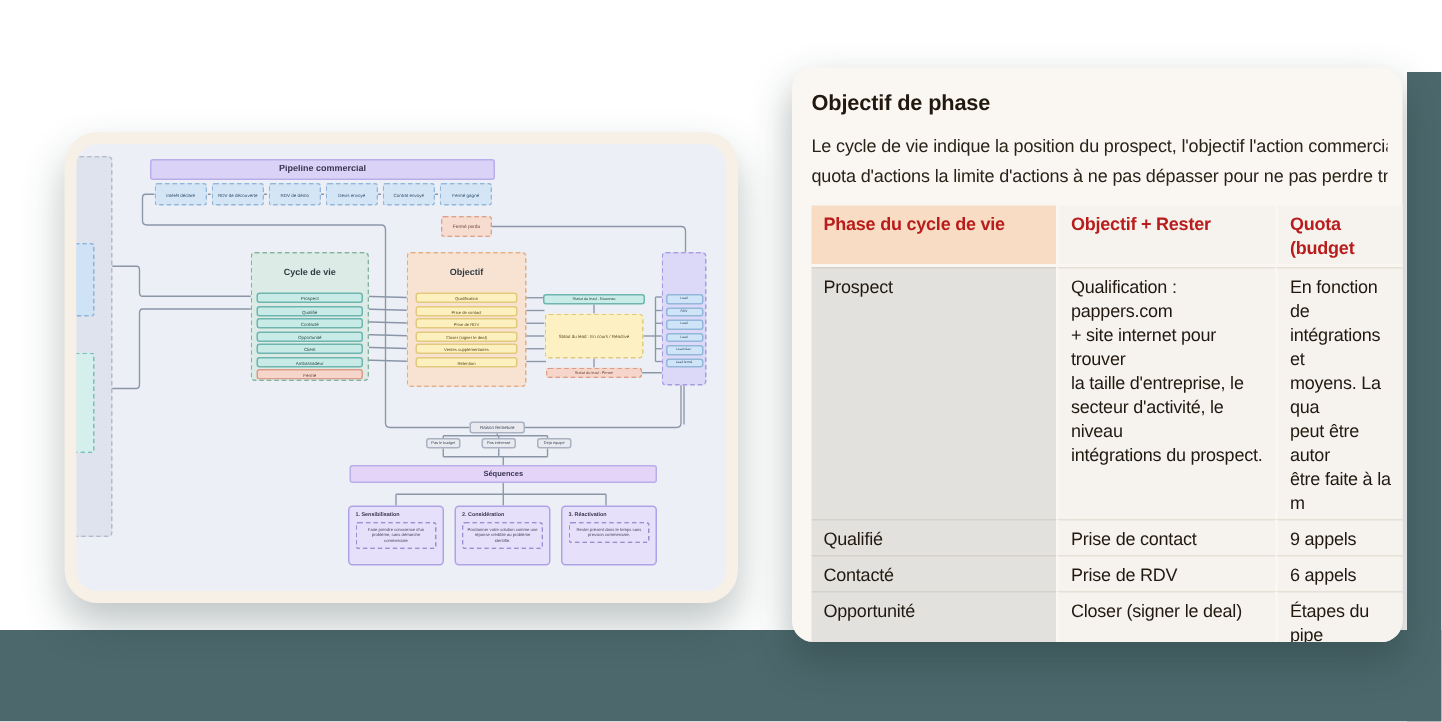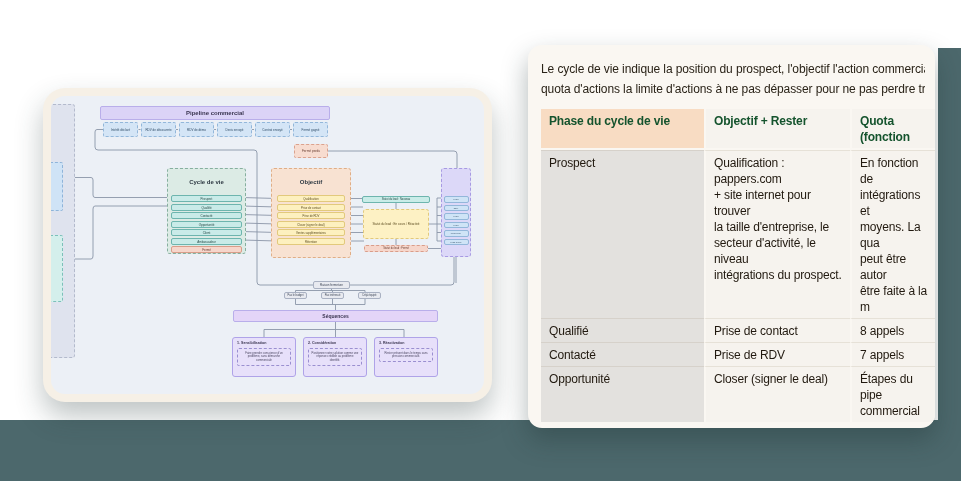--- a/index.html
+++ b/index.html
@@ -76,21 +76,21 @@
   .pcard{
     position:absolute;left:528px;top:45px;width:407px;height:383px;
     background:#faf7f2;border-radius:14px;box-shadow:0 12px 26px rgba(30,50,50,.35);
     box-sizing:border-box;padding:14px 0 0 13px;overflow:hidden;color:#21190f;
   }
   .ptitle{font-size:14.5px;font-weight:700;margin:2px 0 10px 0;letter-spacing:-.1px;}
   .intro{font-size:12px;line-height:20px;letter-spacing:-.1px;white-space:pre;overflow:hidden;width:384px;color:#2a2318;}
   .tbl{margin-top:10px;display:grid;grid-template-columns:163px 146px 1fr;width:396px;}
   .trow,.thead{display:contents;}
   .c{padding:3.5px 8px;font-size:12px;line-height:16px;letter-spacing:-.15px;box-sizing:border-box;overflow:hidden;}
-  .hc{background:#f8dcc3;font-weight:700;border-bottom:2px solid #faf7f2;white-space:nowrap;color:#14532d;}
+  .hc{background:#f8dcc3;font-weight:700;border-bottom:2px solid #faf7f2;white-space:nowrap;color:#b91c1c;}
   .c1{background:#e3e1de;}
   .c2,.c3{background:#f6f3ee;white-space:pre-line;}
   .c2{border-left:2px solid #faf7f2;}
   .c3{border-left:2px solid #faf7f2;white-space:pre-line;}
   .body .c{border-top:1px solid rgba(150,130,100,.16);}
 </style>
 </head>
 <body>
 
 <div class="teal-bottom"></div>
@@ -231,51 +231,52 @@
         <div class="seqbox">
           <div class="st">3. Réactivation</div>
           <div class="sd">Rester présent dans le temps sans pression commerciale.</div>
         </div>
       </div>
 
   </div>
 </div>
 
 <div class="pcard">
+  <div class="ptitle">Objectif de phase</div>
   <div class="intro">Le cycle de vie indique la position du prospect, l'objectif l'action commerciale à</div>
   <div class="intro">quota d'actions la limite d'actions à ne pas dépasser pour ne pas perdre trop de</div>
 
   <div class="tbl">
     <div class="thead">
       <div class="c hc">Phase du cycle de vie</div>
       <div class="c hc c2">Objectif + Rester</div>
-      <div class="c hc c3">Quota (fonction</div>
+      <div class="c hc c3">Quota (budget</div>
     </div>
     <div class="body" style="display:contents">
       
     <div class="trow">
           <div class="c c1">Prospect</div>
           <div class="c c2">Qualification : pappers.com
 + site internet pour trouver
 la taille d'entreprise, le
 secteur d'activité, le niveau
 intégrations du prospect.</div>
           <div class="c c3">En fonction de
 intégrations et
 moyens. La qua
 peut être autor
 être faite à la m</div>
         </div><div class="trow">
           <div class="c c1">Qualifié</div>
           <div class="c c2">Prise de contact</div>
-          <div class="c c3">8 appels</div>
+          <div class="c c3">9 appels</div>
         </div><div class="trow">
           <div class="c c1">Contacté</div>
           <div class="c c2">Prise de RDV</div>
-          <div class="c c3">7 appels</div>
+          <div class="c c3">6 appels</div>
         </div><div class="trow">
           <div class="c c1">Opportunité</div>
           <div class="c c2">Closer (signer le deal)</div>
           <div class="c c3">Étapes du pipe
 commercial</div>
         </div><div class="trow">
           
           
           
         </div><div class="trow highlight">

